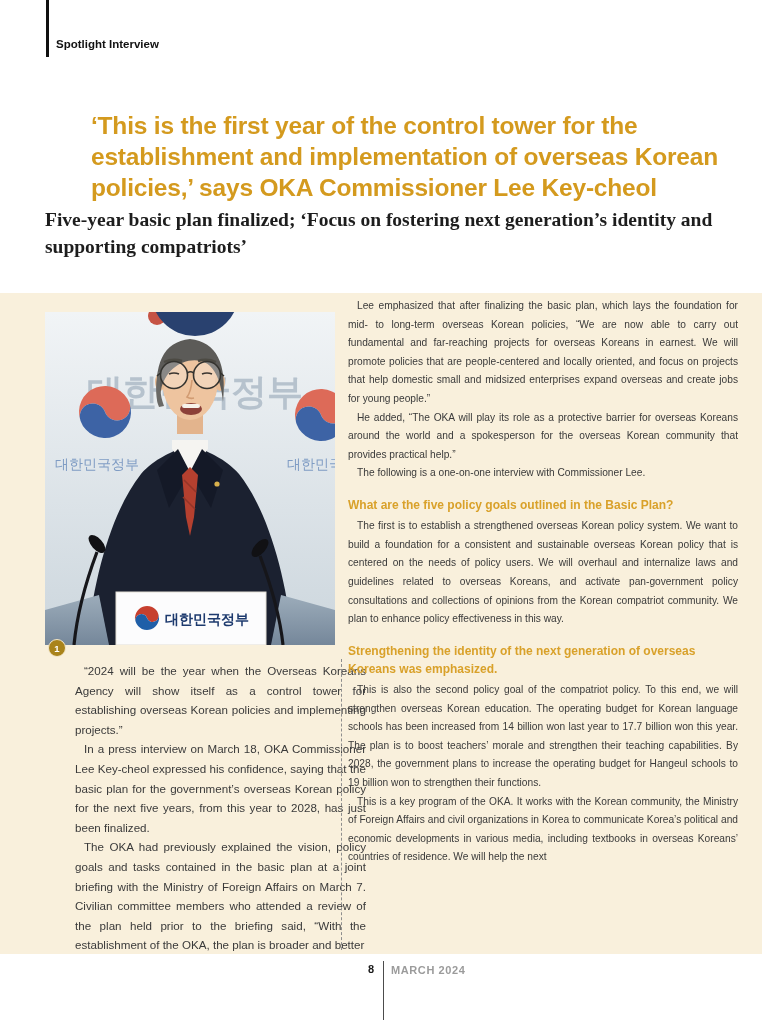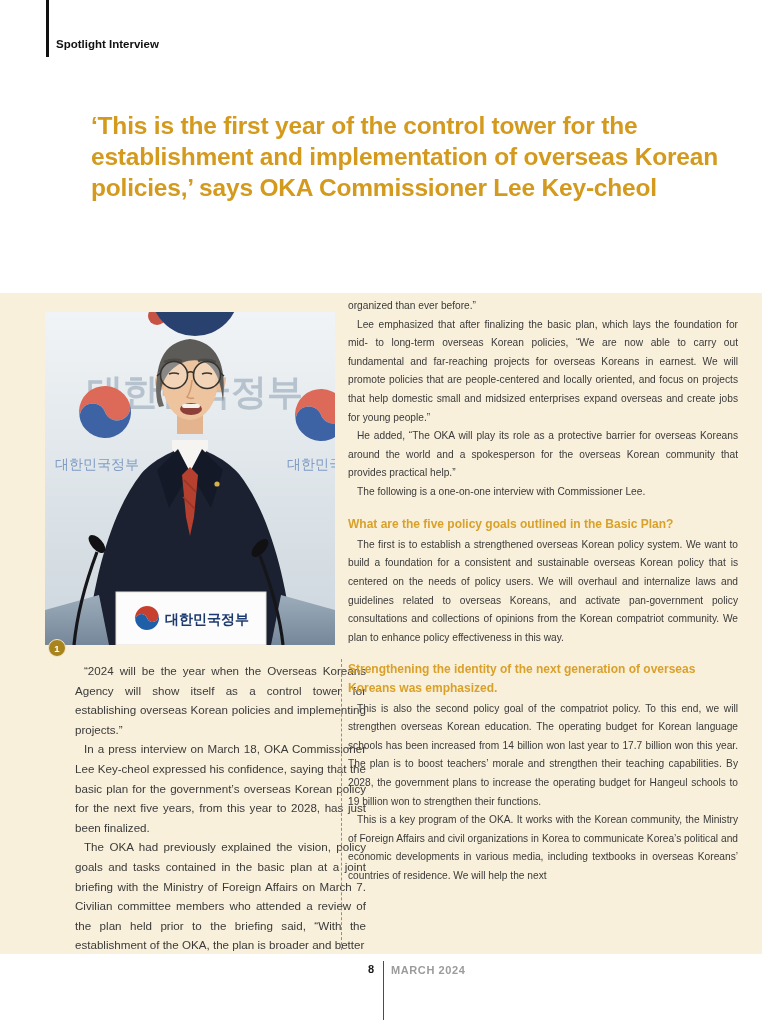--- a/index.html
+++ b/index.html
@@ -56,20 +56,21 @@
 </style>
 </head>
 <body>
 
 <div class="page">
 
   <div class="kicker-bar"></div>
   <div class="kicker">Spotlight Interview</div>
 
   <h1 class="title">‘This is the first year of the control tower for the establishment and implementation of overseas Korean policies,’ says OKA Commissioner Lee Key-cheol</h1>
+  <h2 class="subtitle">Five-year basic plan finalized; ‘Focus on fostering next generation’s identity and supporting compatriots’</h2>
 
   <div class="content-panel"></div>
 
   <div class="photo-figure">
     <svg width="290" height="333" viewBox="0 0 290 333">
       <defs>
         <linearGradient id="wall" x1="0" y1="0" x2="0" y2="1">
           <stop offset="0" stop-color="#f1f4f6"></stop>
             <stop offset="1" stop-color="#ccd6dd"></stop>
         </linearGradient>
@@ -161,21 +162,20 @@
 
   <div class="figure-badge">1</div>
 
   <div class="col-left" id="col-left">
       <p class="">“2024 will be the year when the Overseas Koreans Agency will show itself as a control tower for establishing overseas Korean policies and implementing projects.”</p>
       <p class="">In a press interview on March 18, OKA Commissioner Lee Key-cheol expressed his confidence, saying that the basic plan for the government’s overseas Korean policy for the next five years, from this year to 2028, has just been finalized.</p>
       <p class="">The OKA had previously explained the vision, policy goals and tasks contained in the basic plan at a joint briefing with the Ministry of Foreign Affairs on March 7. Civilian committee members who attended a review of the plan held prior to the briefing said, “With the establishment of the OKA, the plan is broader and better</p>
     </div>
   <div class="column-divider"></div>
   <div class="col-right" id="col-right">
-      <p class="cont">organized than ever before.”</p>
       <p class="">Lee emphasized that after finalizing the basic plan, which lays the foundation for mid- to long-term overseas Korean policies, “We are now able to carry out fundamental and far-reaching projects for overseas Koreans in earnest. We will promote policies that are people-centered and locally oriented, and focus on projects that help domestic small and midsized enterprises expand overseas and create jobs for young people.”</p>
       <p class="">He added, “The OKA will play its role as a protective barrier for overseas Koreans around the world and a spokesperson for the overseas Korean community that provides practical help.”</p>
       <p class="">The following is a one-on-one interview with Commissioner Lee.</p>
       <p class="q-heading">What are the five policy goals outlined in the Basic Plan?</p>
       <p class="">The first is to establish a strengthened overseas Korean policy system. We want to build a foundation for a consistent and sustainable overseas Korean policy that is centered on the needs of policy users. We will overhaul and internalize laws and guidelines related to overseas Koreans, and activate pan-government policy consultations and collections of opinions from the Korean compatriot community. We plan to enhance policy effectiveness in this way.</p>
       <p class="q-heading">Strengthening the identity of the next generation of overseas Koreans was emphasized.</p>
       <p class="">This is also the second policy goal of the compatriot policy. To this end, we will strengthen overseas Korean education. The operating budget for Korean language schools has been increased from 14 billion won last year to 17.7 billion won this year. The plan is to boost teachers’ morale and strengthen their teaching capabilities. By 2028, the government plans to increase the operating budget for Hangeul schools to 19 billion won to strengthen their functions.</p>
       <p class="">This is a key program of the OKA. It works with the Korean community, the Ministry of Foreign Affairs and civil organizations in Korea to communicate Korea’s political and economic developments in various media, including textbooks in overseas Koreans’ countries of residence. We will help the next</p>
     </div>
 

